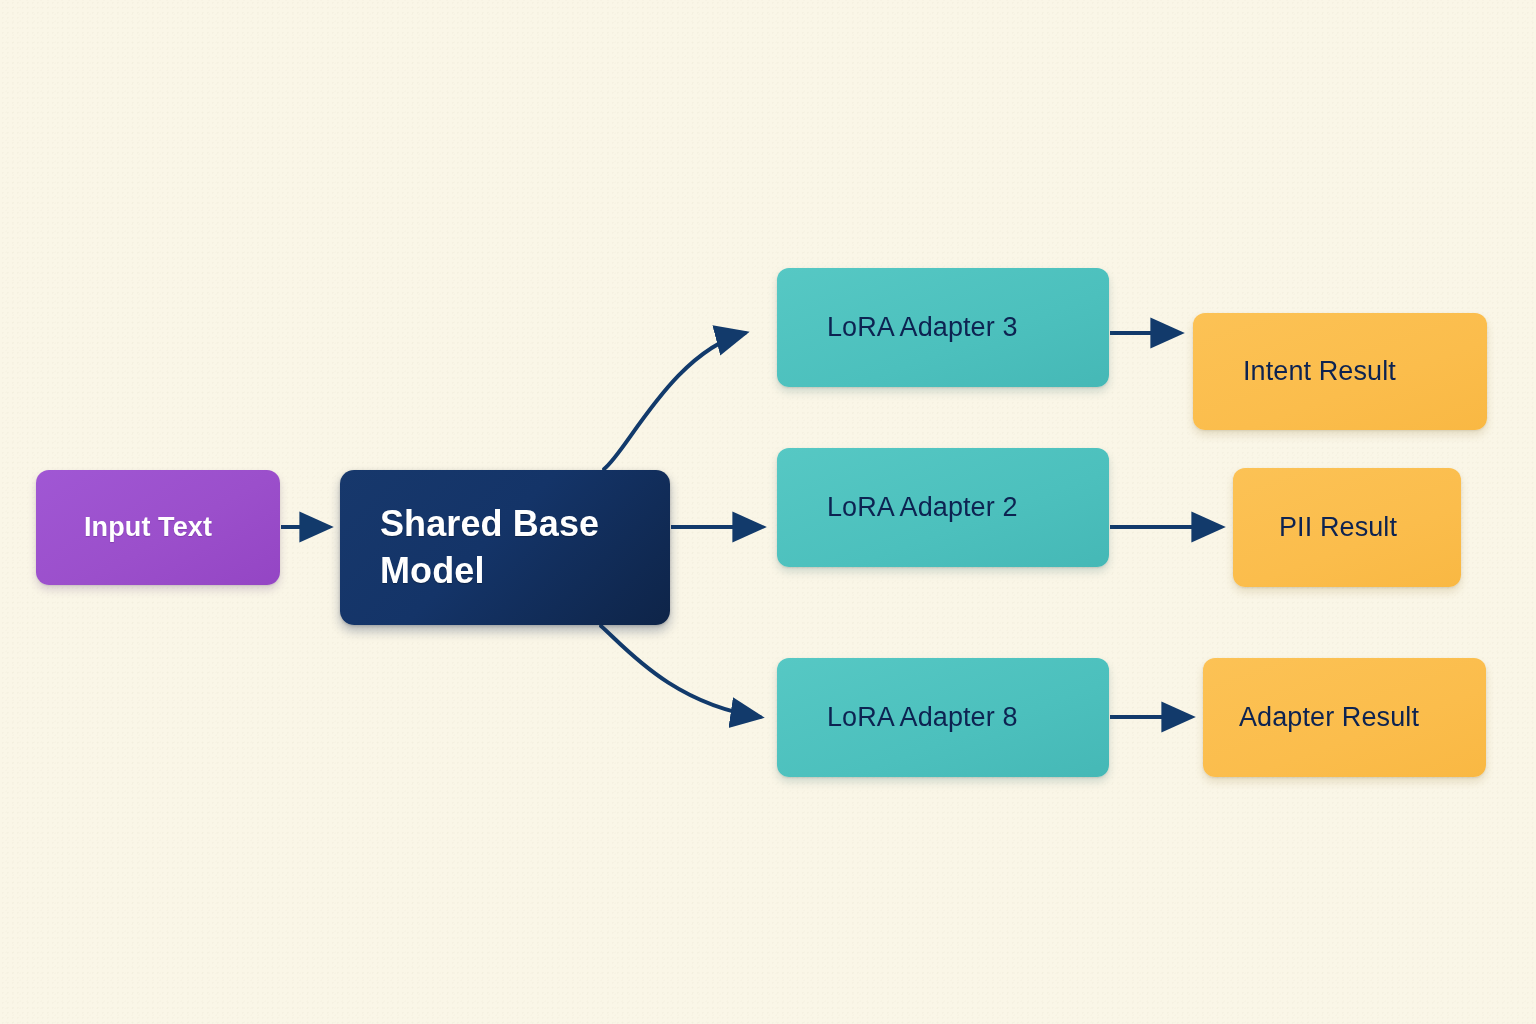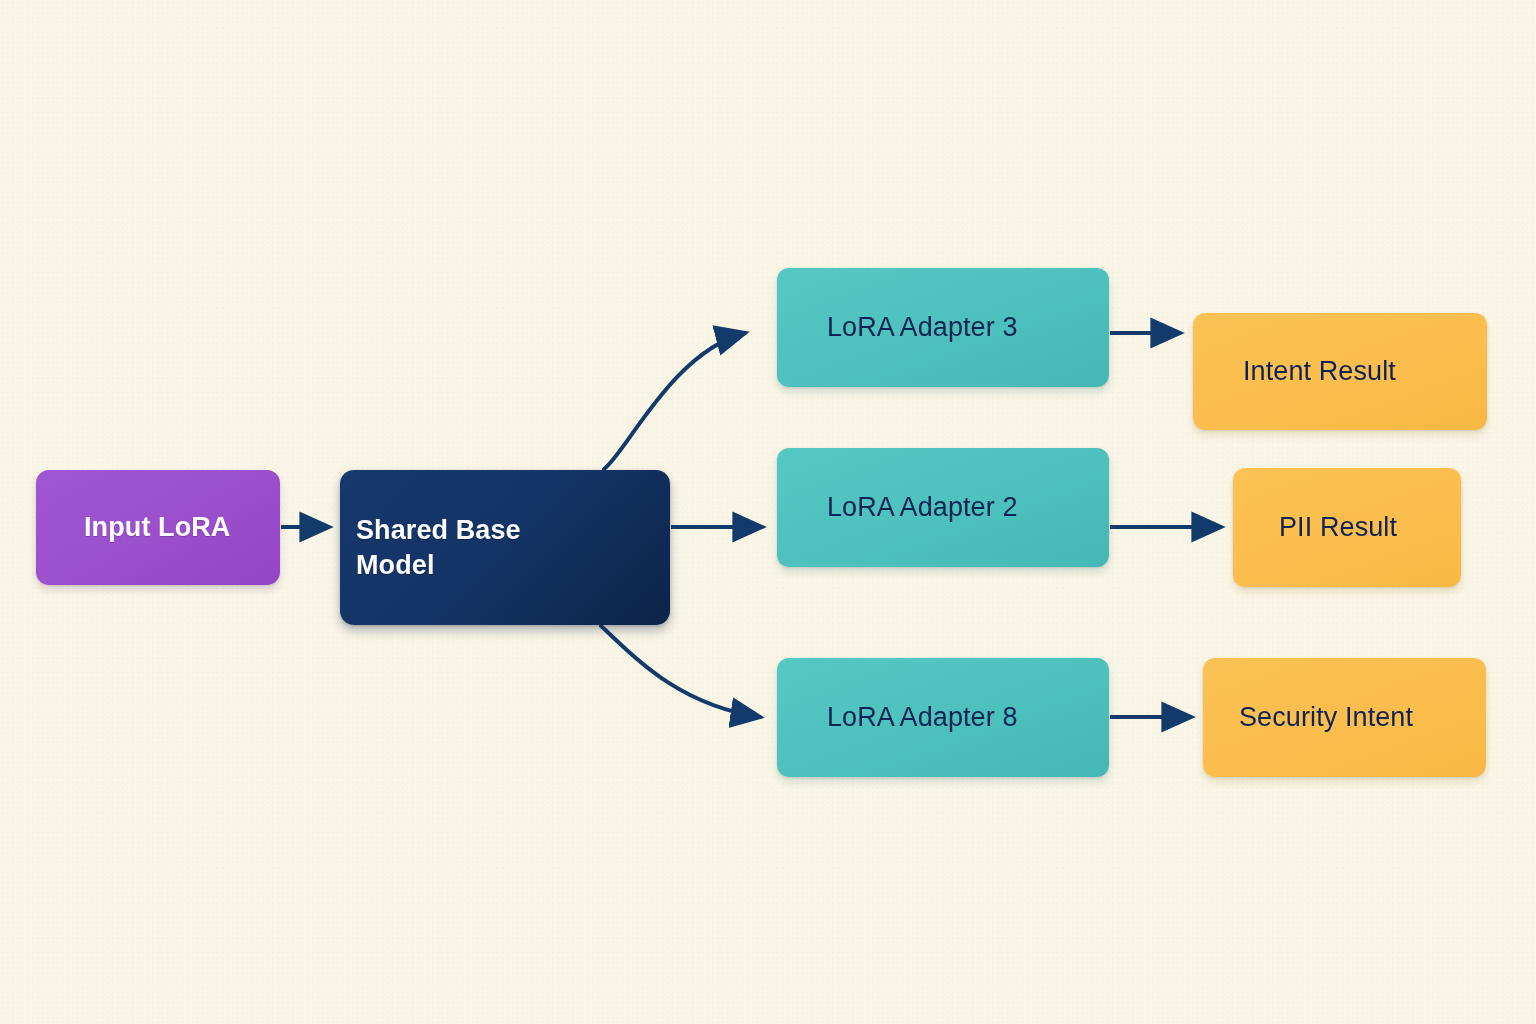--- a/index.html
+++ b/index.html
@@ -51,25 +51,25 @@
     padding-left: 48px;
     text-shadow: 0 1px 1px rgba(60,20,90,0.25);
   }
 
   
   .node-base {
     left: 340px; top: 470px;
     width: 330px; height: 155px;
     background: linear-gradient(135deg, #17386c 0%, #143468 45%, #0e2448 100%);
     color: #ffffff;
-    font-size: 27px;
+    font-size: 36px;
     font-weight: 600;
     border-radius: 14px;
     box-shadow: 0 6px 11px rgba(20,40,80,0.30), 0 1px 3px rgba(0,0,0,0.18);
-    padding-left: 16px;
+    padding-left: 40px;
     text-shadow: 0 1px 1px rgba(0,0,0,0.30);
   }
 
   
   .node-adapter {
     left: 777px;
     width: 332px; height: 119px;
     background: linear-gradient(160deg, #56c8c4 0%, #4cc0bd 60%, #45b8b6 100%);
     color: #0d2351;
     font-size: 27px;
@@ -139,21 +139,21 @@
     <g>
       <path d="M1110,527 L1221,527" fill="none" stroke="#123a6b" stroke-width="4" marker-end="url(#arrowhead)"></path>
     </g>
 
     <g>
       <path d="M1110,717 L1191,717" fill="none" stroke="#123a6b" stroke-width="4" marker-end="url(#arrowhead)"></path>
     </g>
   </svg>
 
   <div class="node node-input">
-    <span class="label">Input LoRA</span>
+    <span class="label">Input Text</span>
   </div>
 
   <div class="node node-base">
     <span class="label">Shared Base
 Model</span>
   </div>
 
   <div class="node node-adapter adapter-1">
     <span class="label">LoRA Adapter 3</span>
   </div>
@@ -168,16 +168,16 @@
 
   <div class="node node-result result-1">
     <span class="label">Intent Result</span>
   </div>
 
   <div class="node node-result result-2">
     <span class="label">PII Result</span>
   </div>
 
   <div class="node node-result result-3">
-    <span class="label">Security Intent</span>
+    <span class="label">Adapter Result</span>
   </div>
 
 </div>
 
 </body></html>

